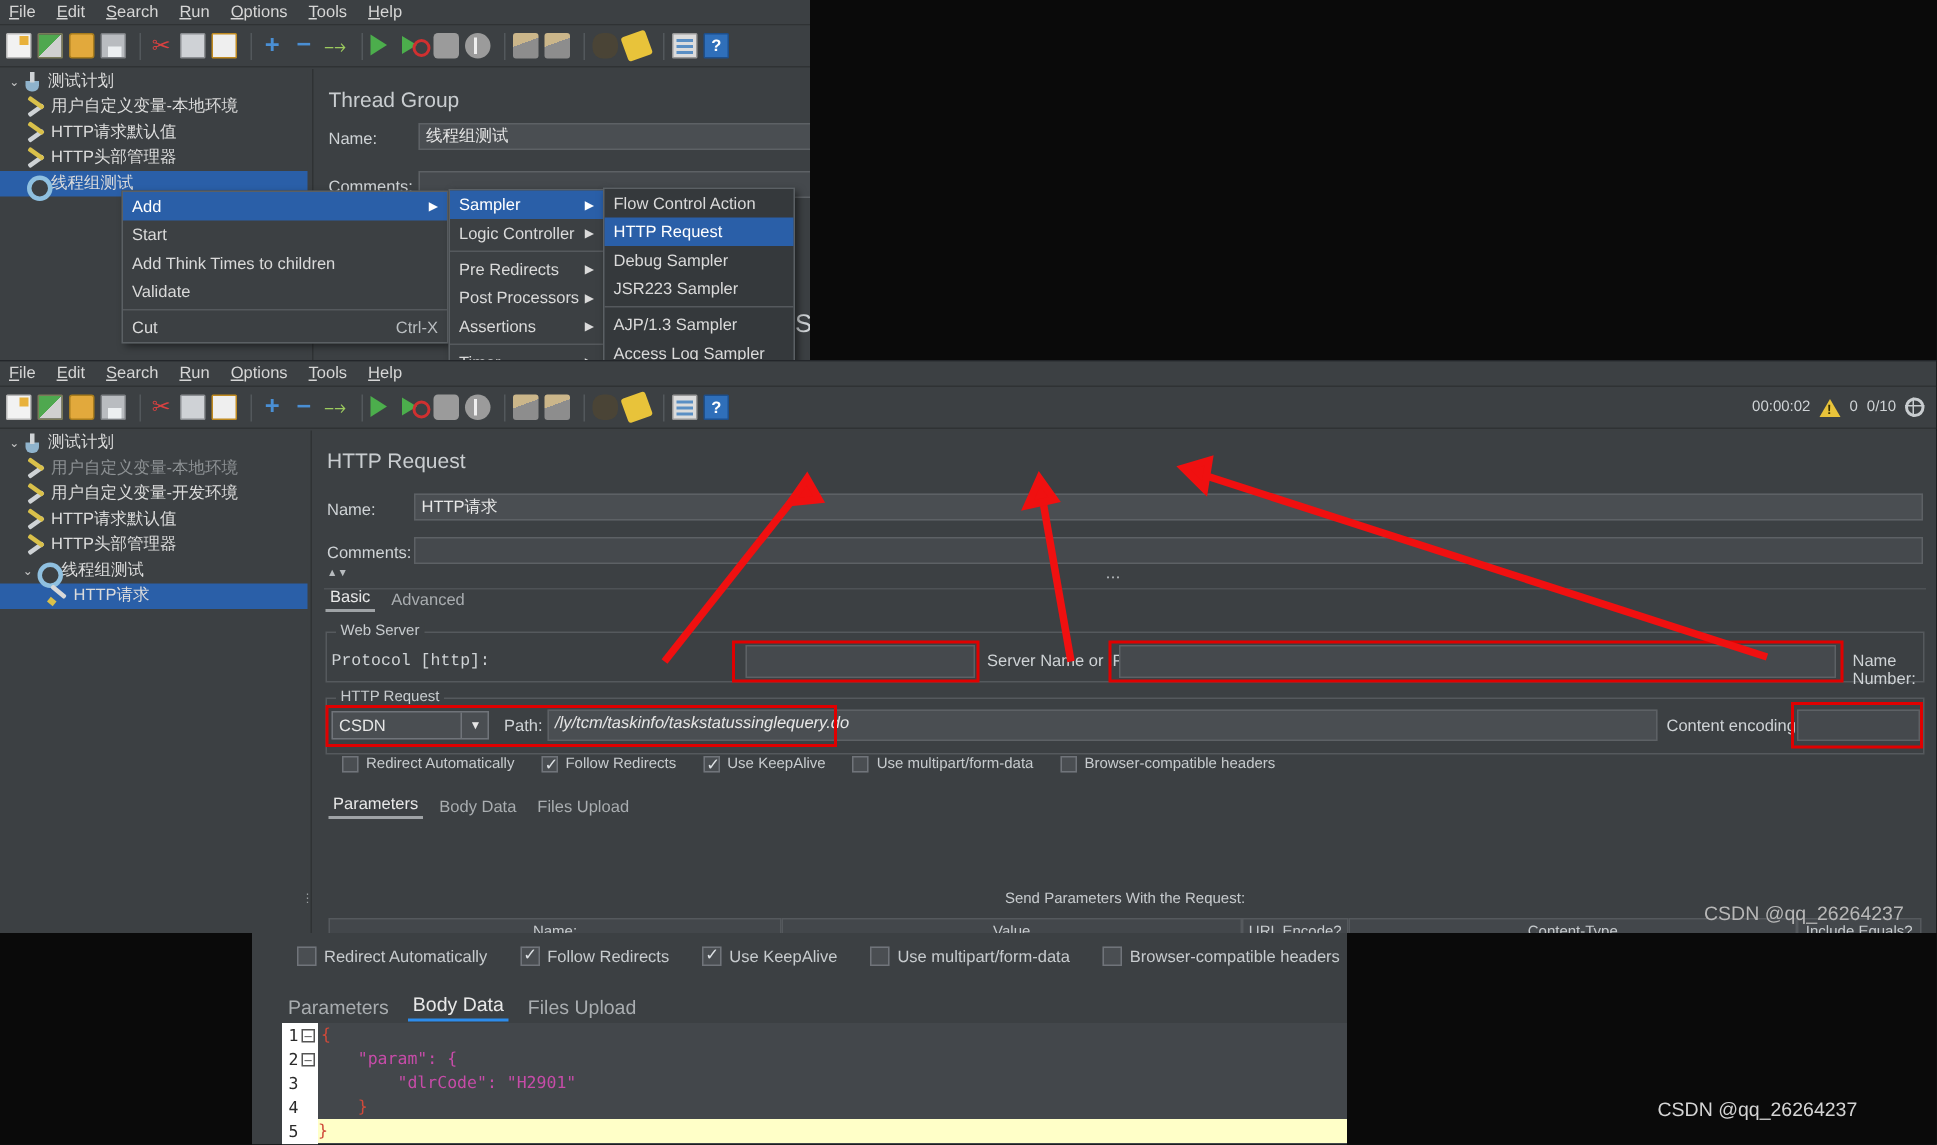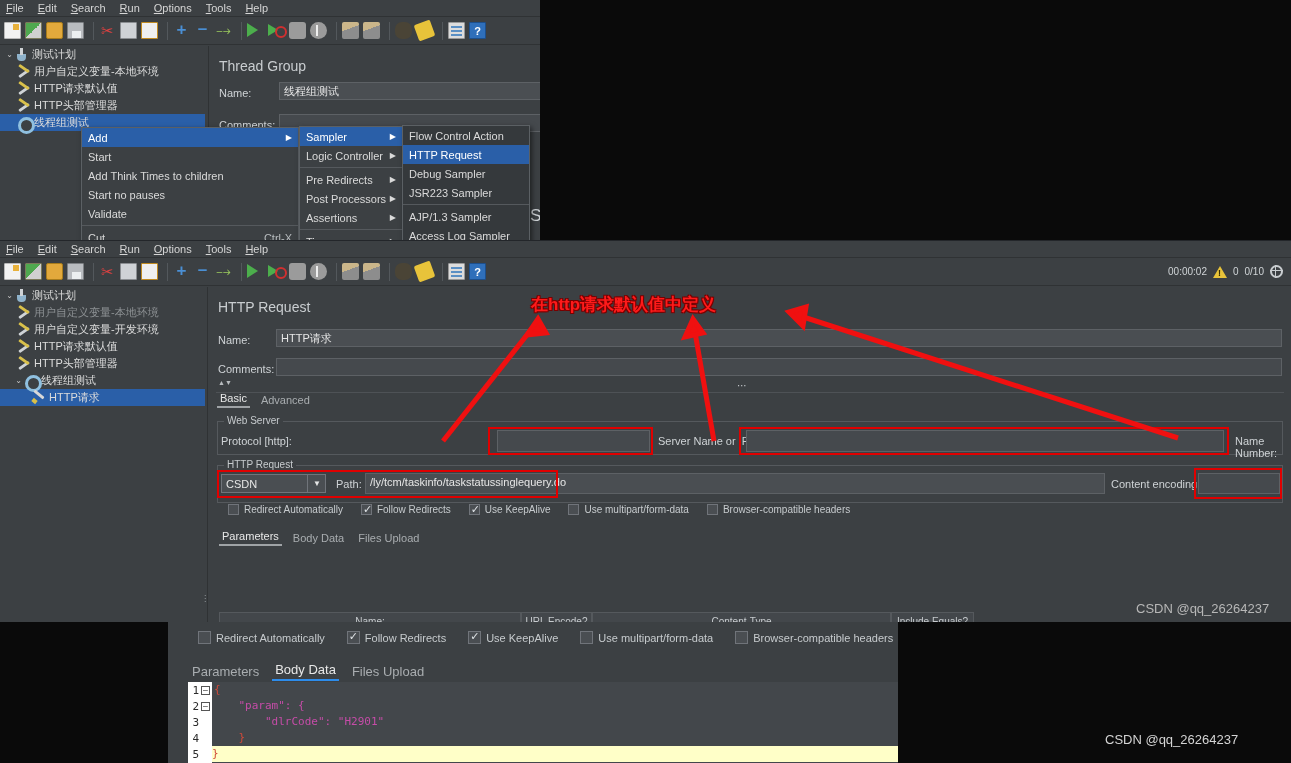--- a/index.html
+++ b/index.html
@@ -213,23 +213,20 @@
         <span>Add</span>
         <span class="arrow">▶</span>
       </div>
       <div class="row">
         <span>Start</span>
       </div>
       <div class="row">
         <span>Add Think Times to children</span>
       </div>
       <div class="row">
-        <span>Start no pauses</span>
-      </div>
-      <div class="row">
         <span>Validate</span>
       </div>
       <div class="sep"></div>
       <div class="row">
         <span>Cut</span>
         <span class="accel">Ctrl-X</span>
       </div>
     </div>
 
     <div class="menu" style="left:299px; top:126px; width:104px;">
@@ -386,38 +383,38 @@
       <div style="position:absolute; left:8px; top:105px; width:1068px; height:1px; background:#4e5256;"></div>
 
       <div class="tabs" style="position:absolute; left:9px; top:103px;">
         <span class="tab active">Basic</span>
         <span class="tab">Advanced</span>
       </div>
 
       <div class="groupbox" style="position:absolute; left:9px; top:134px; width:1066px; height:34px;">
         <span class="grouptitle">Web Server</span>
       </div>
-      <div class="flabel" style="position:absolute; left:13px; top:148px;">Protocol [http]:</div>
+      <div class="flabel" style="position:absolute; left:13px; top:148px;font-family:Liberation Mono, monospace;">Protocol [http]:</div>
       <div class="fld empty" style="position:absolute; left:289px; top:143px; width:153px; height:22px;"></div>
       <div class="flabel" style="position:absolute; left:450px; top:148px;">Server Name or IP:</div>
       <div class="fld empty" style="position:absolute; left:538px; top:143px; width:478px; height:22px;"></div>
       <div class="flabel" style="position:absolute; left:1027px; top:148px;">Name Number:</div>
 
       <div class="redbox" style="left:280px; top:140px; width:165px; height:28px;"></div>
       <div class="redbox" style="left:531px; top:140px; width:490px; height:28px;"></div>
 
       <div class="groupbox" style="position:absolute; left:9px; top:178px; width:1066px; height:38px;">
         <span class="grouptitle">HTTP Request</span>
       </div>
       <div class="combo" style="position:absolute; left:13px; top:187px; width:105px;">
         <span>CSDN</span>
         <span class="ar">▼</span>
       </div>
       <div class="flabel" style="position:absolute; left:128px; top:191px;">Path:</div>
-      <div class="fld" style="position:absolute; left:157px; top:186px; width:740px; height:21px;">/ly/tcm/taskinfo/taskstatussinglequery.do</div>
+      <div class="fld" style="position:absolute; left:157px; top:186px; width:740px; height:21px;font-style:italic;">/ly/tcm/taskinfo/taskstatussinglequery.do</div>
       <div class="flabel" style="position:absolute; left:903px; top:191px;">Content encoding:</div>
       <div class="fld empty" style="position:absolute; left:990px; top:186px; width:82px; height:21px;"></div>
 
       <div class="redbox" style="left:9px; top:183px; width:341px; height:28px;"></div>
       <div class="redbox" style="left:986px; top:181px; width:88px; height:31px;"></div>
 
       <div style="position:absolute; left:20px; top:217px; display:flex; gap:18px; align-items:center;">
         <span class="cbrow">
           <span class="cb"></span>
           <span>Redirect Automatically</span>
@@ -439,30 +436,31 @@
           <span>Browser-compatible headers</span>
         </span>
       </div>
 
       <div class="tabs" style="position:absolute; left:11px; top:241px;">
         <span class="tab active">Parameters</span>
         <span class="tab">Body Data</span>
         <span class="tab">Files Upload</span>
       </div>
 
+      <div style="position:absolute; left:0; top:307px; width:1084px; text-align:center; font-size:10px; color:#c7cbce;">Send Parameters With the Request:</div>
 
       <div class="thead" style="position:absolute; left:11px; top:325px; width:1062px;">
         <div style="width:302px">Name:</div>
+        <div style="width:307px">Value</div>
         <div style="width:71px">URL Encode?</div>
         <div style="width:299px">Content-Type</div>
         <div style="width:83px">Include Equals?</div>
       </div>
     </div>
 
-    <div class="annot" style="left:531px; top:52px;">在http请求默认值中定义</div>
 
     <svg style="position:absolute; left:0; top:0; width:1291px; height:382px; pointer-events:none;">
       <g stroke="#f01010" stroke-width="5" fill="#f01010">
         <line x1="443" y1="200" x2="538" y2="80"></line>
         <polygon points="538,78 527,94 546,92"></polygon>
         <line x1="714" y1="200" x2="693" y2="80"></line>
         <polygon points="693,78 685,96 703,92"></polygon>
         <line x1="1178" y1="197" x2="791" y2="72"></line>
         <polygon points="789,71 803,85 806,66"></polygon>
       </g>

